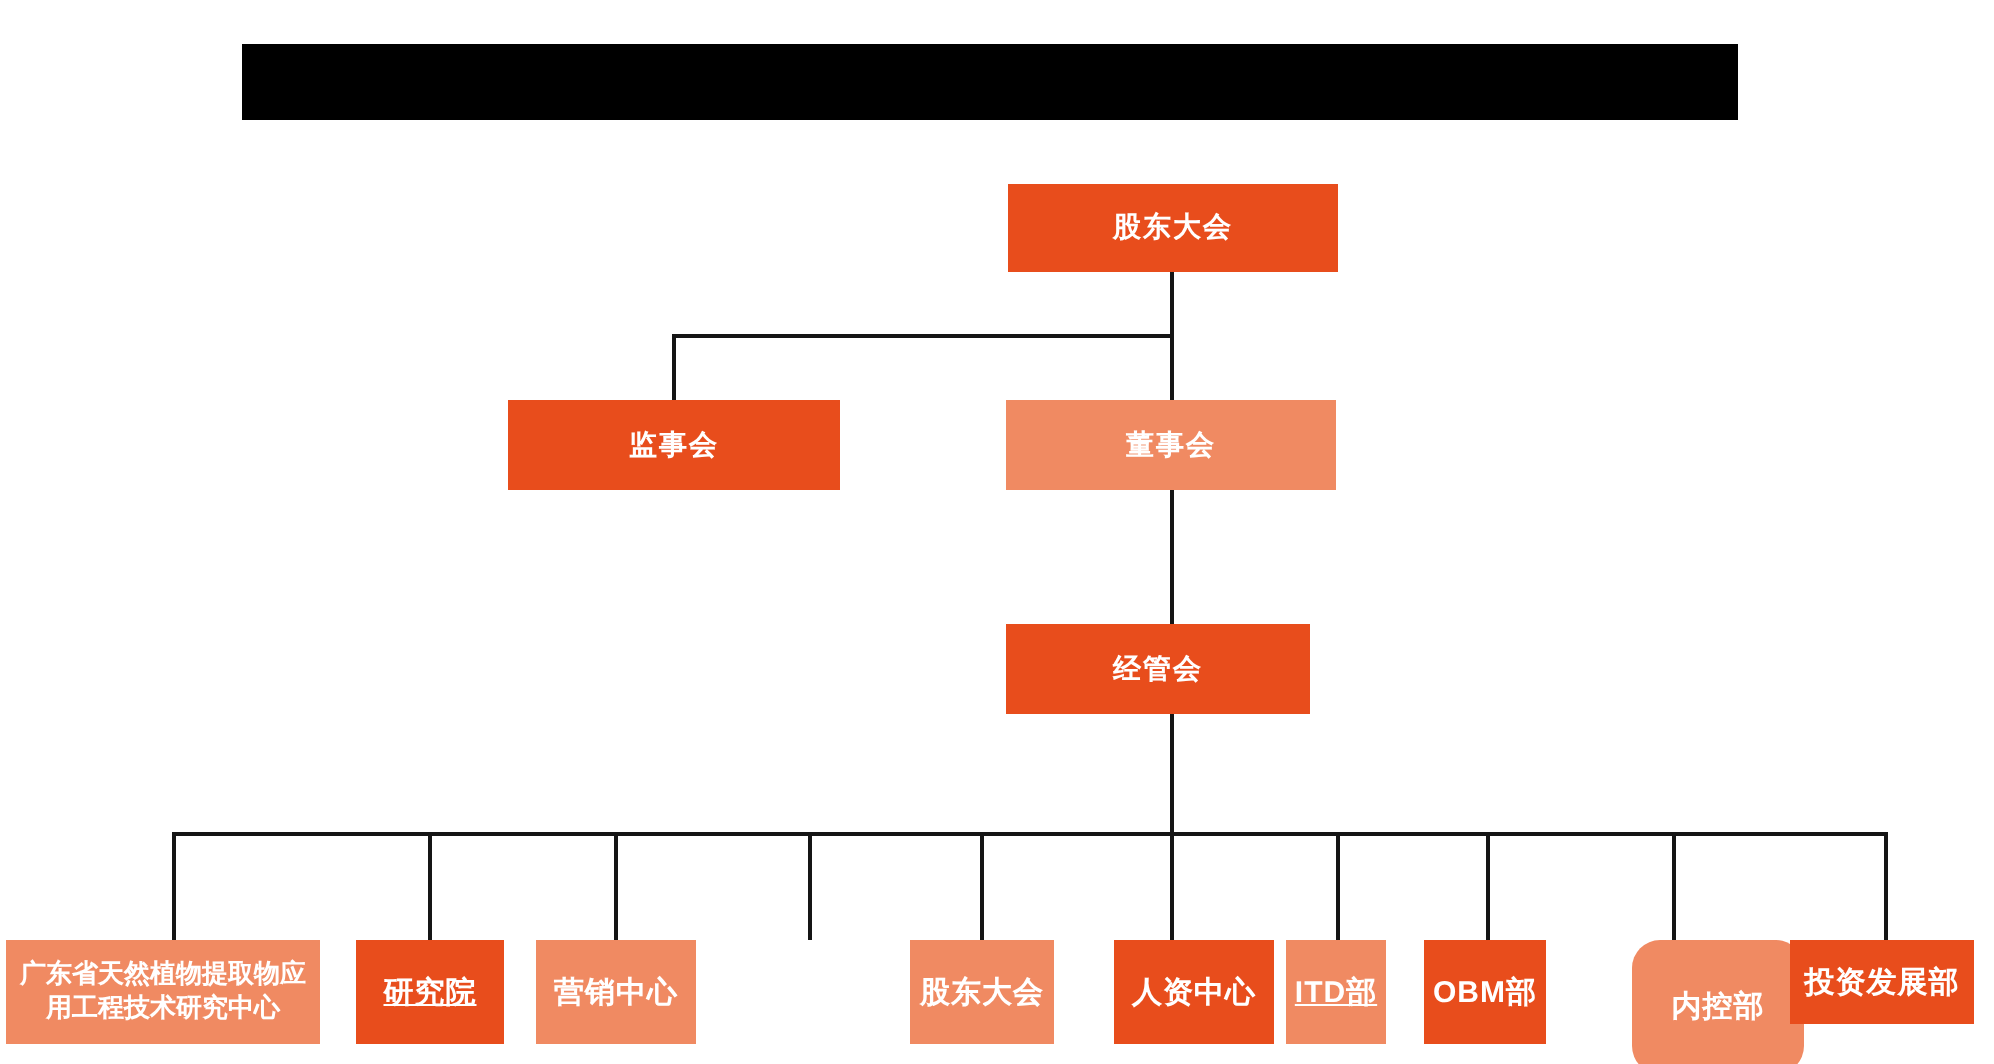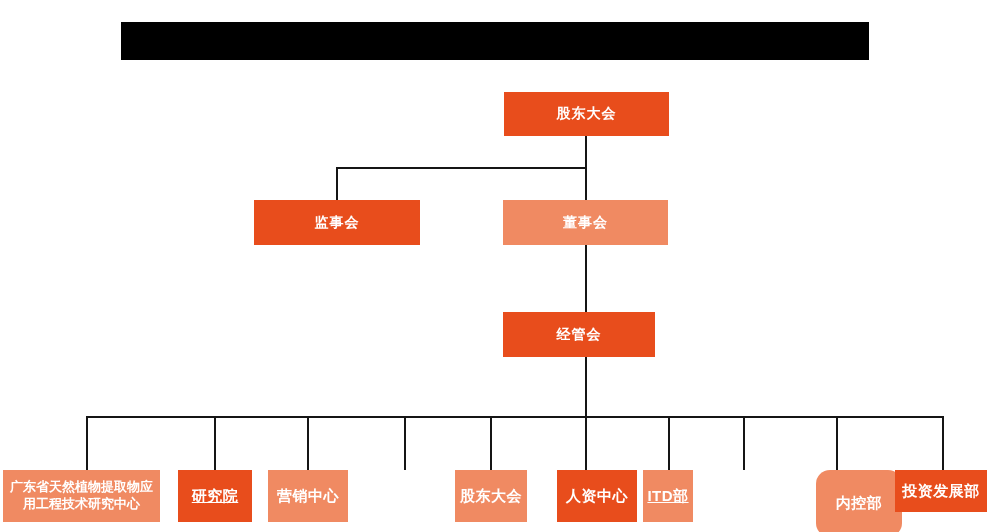--- a/index.html
+++ b/index.html
@@ -78,16 +78,17 @@
   <div class="node node--secondary node--main" style="left:503px; top:200px; width:165px; height:45px;">董事会</div>
 
   <div class="node node--primary node--main" style="left:503px; top:312px; width:152px; height:45px;">经管会</div>
 
   <div class="node node--secondary node--dept node--dept-wide" style="left:3px; top:470px; width:157px; height:52px;">广东省天然植物提取物应用工程技术研究中心</div>
   <div class="node node--primary node--dept" style="left:178px; top:470px; width:74px; height:52px;text-decoration:underline;">研究院</div>
   <div class="node node--secondary node--dept" style="left:268px; top:470px; width:80px; height:52px;">营销中心</div>
   <div class="node node--secondary node--dept" style="left:455px; top:470px; width:72px; height:52px;">股东大会</div>
   <div class="node node--primary node--dept" style="left:557px; top:470px; width:80px; height:52px;">人资中心</div>
   <div class="node node--secondary node--dept" style="left:643px; top:470px; width:50px; height:52px;text-decoration:underline;">ITD部</div>
+  <div class="node node--primary node--dept" style="left:712px; top:470px; width:61px; height:52px;">OBM部</div>
   <div class="node node--secondary node--dept" style="left:816px; top:470px; width:86px; height:67px;border-radius:14px;">内控部</div>
   <div class="node node--primary node--dept" style="left:895px; top:470px; width:92px; height:42px;">投资发展部</div>
 
 </div>
 
 </body></html>

